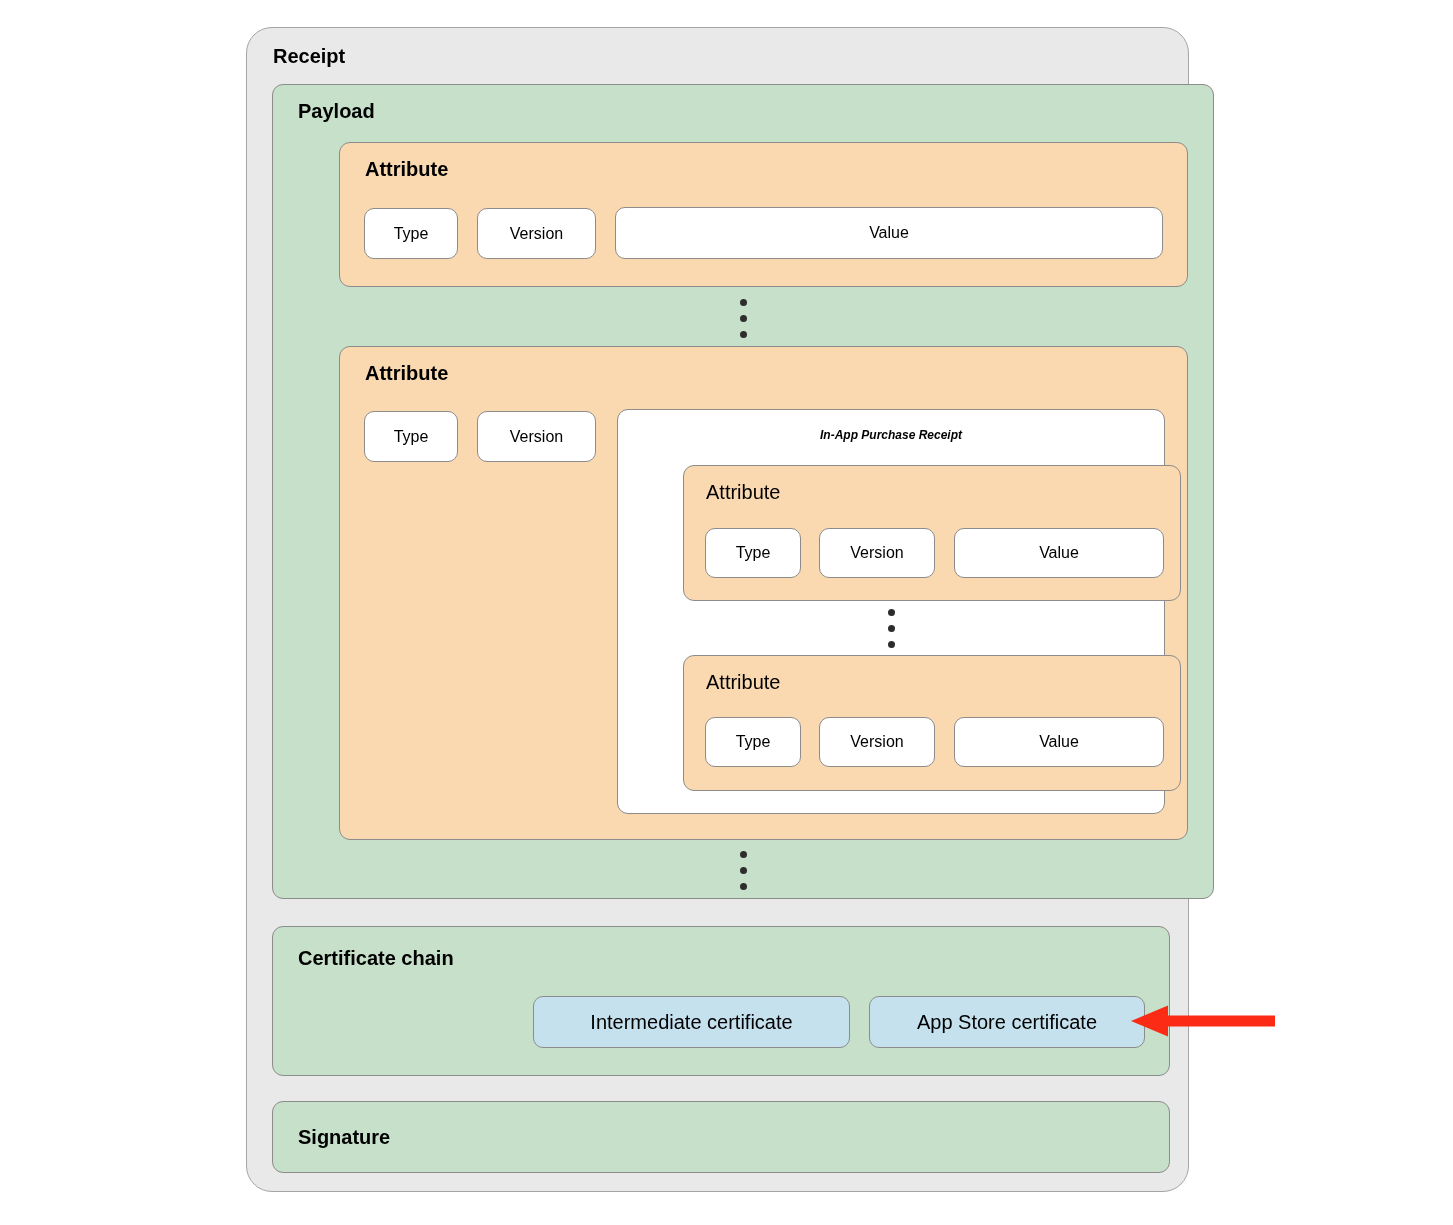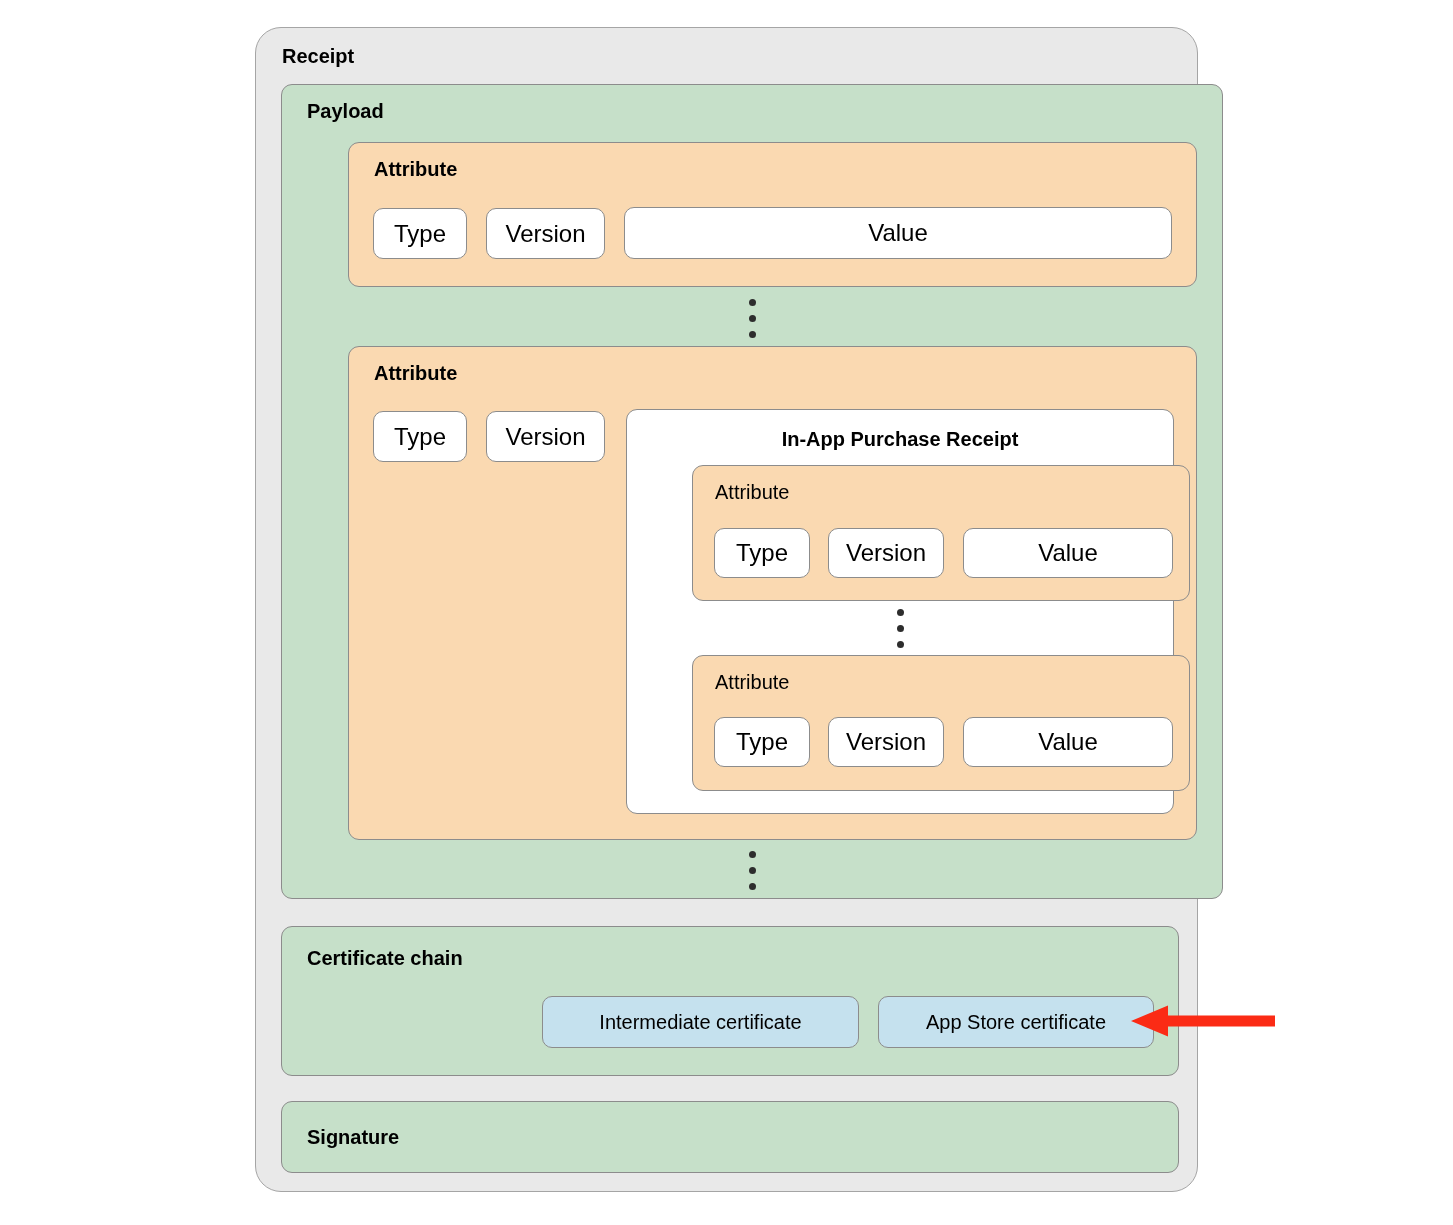--- a/index.html
+++ b/index.html
@@ -13,42 +13,42 @@
     --outer-border:#a5a5a5;
     --dot-color:#2d2d2d;
     --text-color:#000000;
   }
   *{margin:0;padding:0;box-sizing:border-box;}
   html,body{width:1453px;height:1225px;background:#ffffff;overflow:hidden;
     font-family:"Liberation Sans", sans-serif;color:var(--text-color);}
   .abs{position:absolute;}
 
   
-  .receipt{left:255px;top:27px;width:943px;height:1165px;background:var(--container-gray);
+  .receipt{left:246px;top:27px;width:943px;height:1165px;background:var(--container-gray);
     border:1.5px solid var(--outer-border);border-radius:26px;}
   .box-label{font-size:20px;font-weight:bold;white-space:nowrap;}
   .box-label.regular{font-weight:normal;}
 
   
   .payload{left:25px;top:56px;width:942px;height:815px;background:var(--section-green);
     border:1.5px solid var(--border-gray);border-radius:11px;}
 
   
   .attr{background:var(--attribute-orange);border:1.5px solid var(--border-gray);border-radius:11px;margin-left:43px;}
   .attr1{left:23px;top:57px;width:849px;height:145px;}
   .attr2{left:23px;top:261px;width:849px;height:494px;}
 
   
   .field{background:var(--field-white);border:1.5px solid var(--border-gray);border-radius:10px;
-    display:flex;align-items:center;justify-content:center;font-size:24px;}
+    display:flex;align-items:center;justify-content:center;font-size:16px;}
 
   
   .inapp{left:277px;top:62px;width:548px;height:405px;background:var(--field-white);
     border:1.5px solid var(--border-gray);border-radius:11px;}
-  .inapp-title{top:18px;left:0;width:100%;text-align:center;font-size:20px;font-weight:bold;}
+  .inapp-title{top:18px;left:0;width:100%;text-align:center;font-size:12px;font-weight:bold;font-style:italic;}
   .iattr{left:22px;width:498px;height:136px;}
   .iattr1{top:55px;}
   .iattr2{top:245px;}
 
   
   .dots{display:flex;flex-direction:column;align-items:center;gap:9px;width:100%;left:0;}
   .dot{width:7px;height:7px;border-radius:50%;background:var(--dot-color);}
 
   
   .certchain{left:25px;top:898px;width:898px;height:150px;background:var(--section-green);

